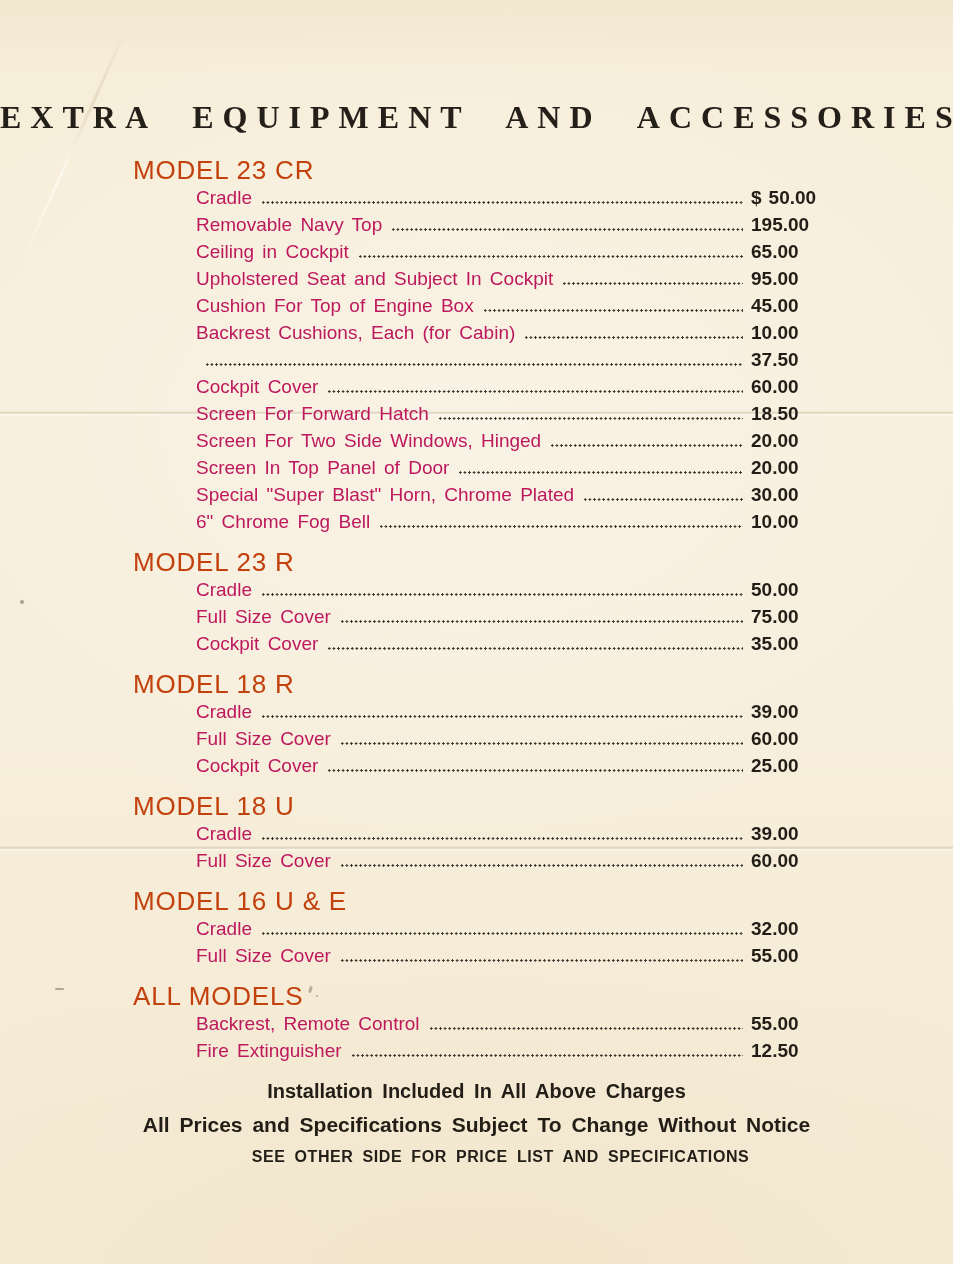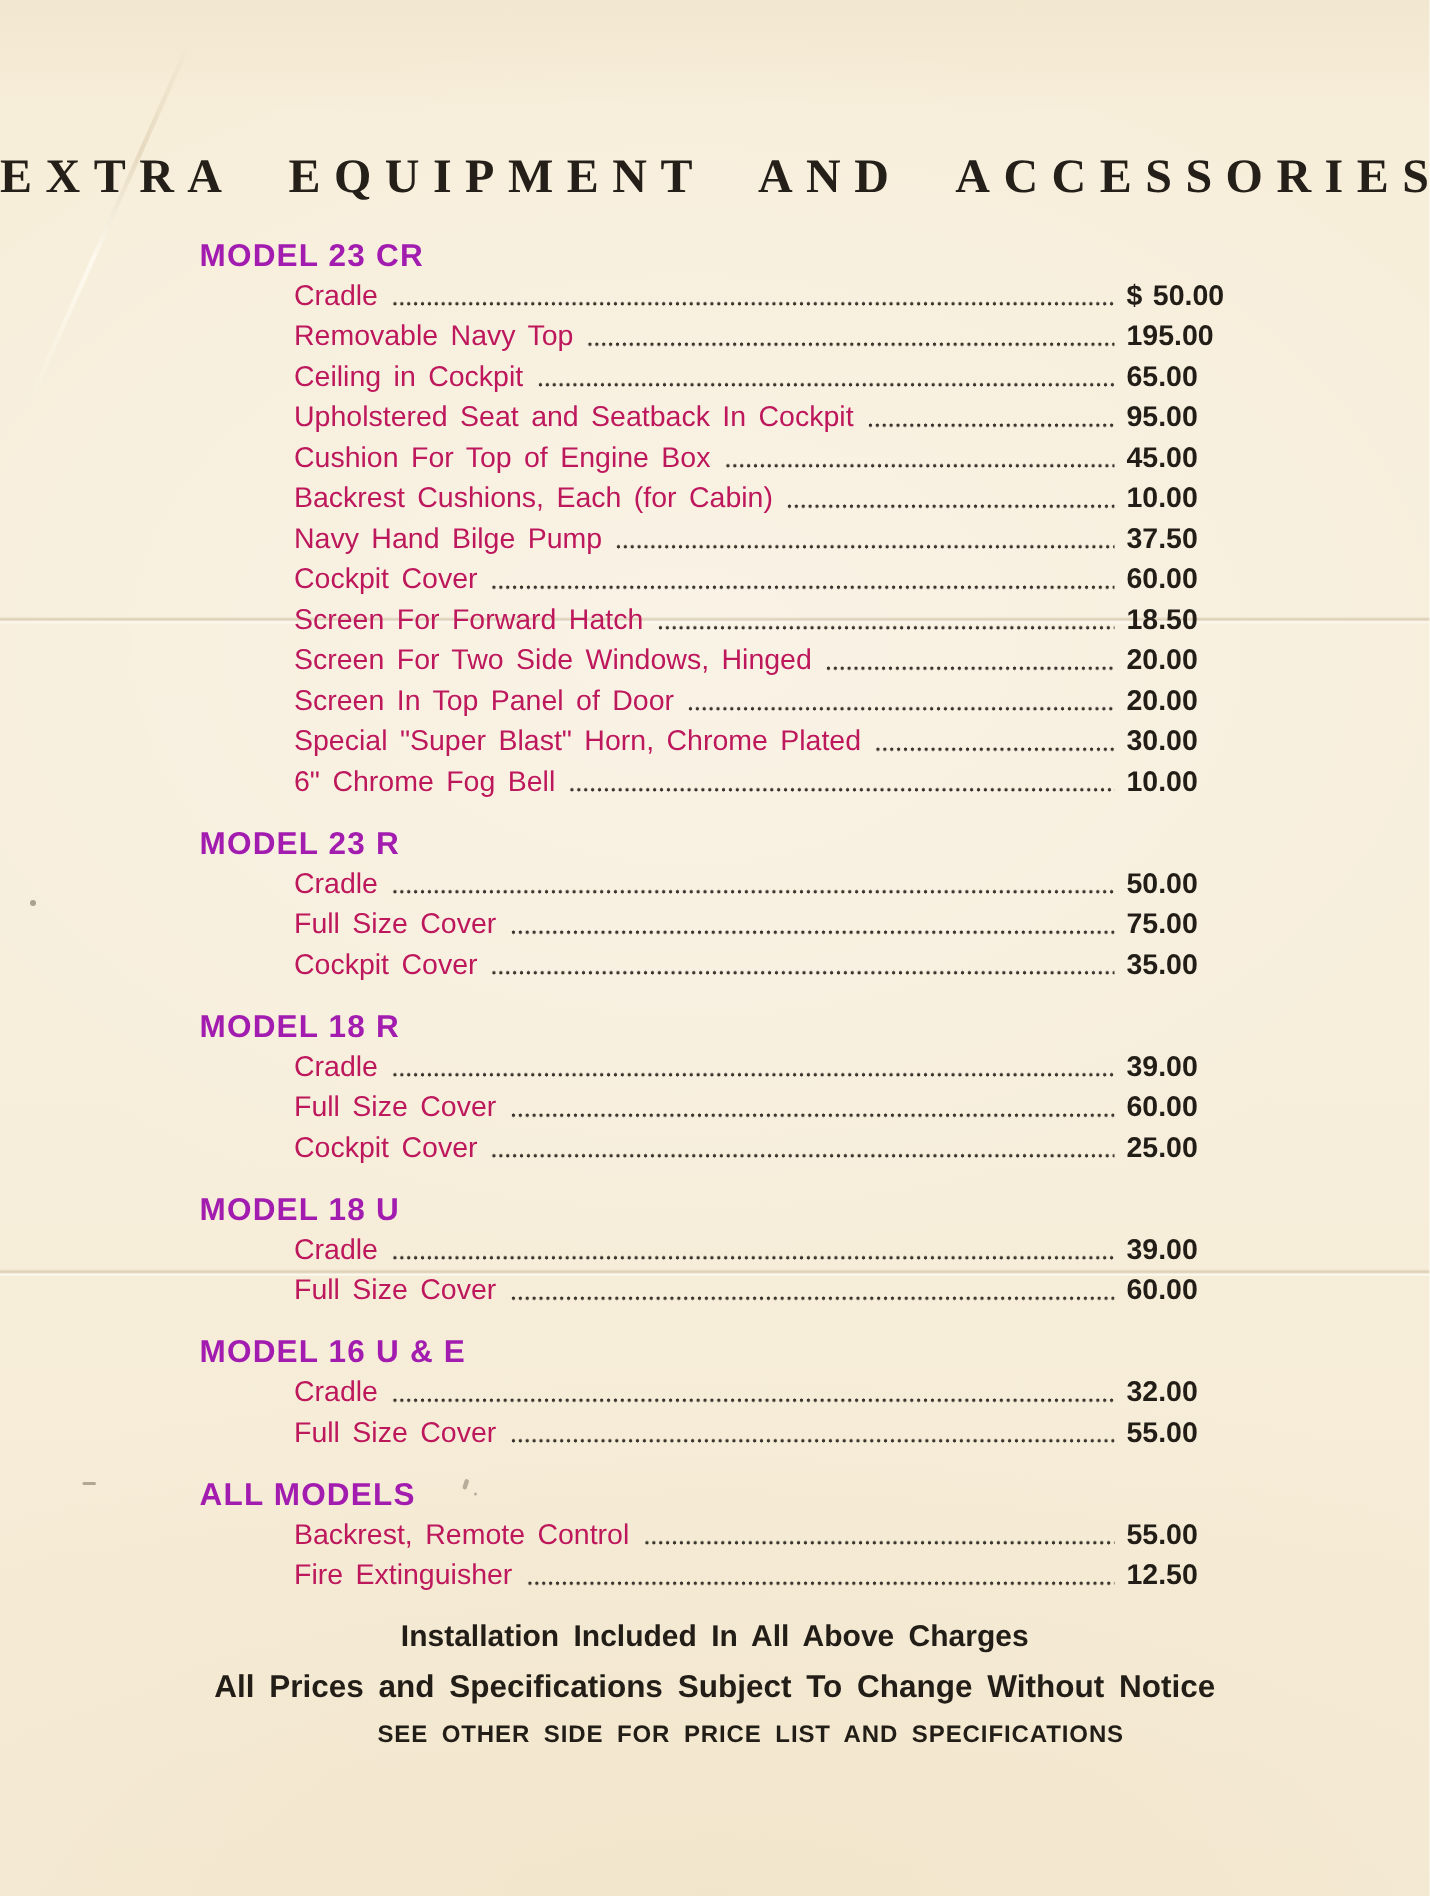--- a/index.html
+++ b/index.html
@@ -36,22 +36,22 @@
     font-weight: 700; font-size: 32px;
     letter-spacing: 9px; word-spacing: 20px;
     color: #241f18;
     white-space: nowrap;
   }
 
   
   .sections { position: absolute; top: 157px; left: 133px; width: 694px; }
   .section { margin-bottom: 14px; }
   .sec-header {
-    font-size: 21px; font-weight: 700; letter-spacing: 0.8px;
-    color: #a21caf; height: 27px; line-height: 27px;
+    font-size: 26px; font-weight: 400; letter-spacing: 0.8px;
+    color: #c2410c; height: 27px; line-height: 27px;
   }
   .row {
     display: flex; align-items: baseline;
     margin-left: 63px; height: 27px; line-height: 27px;
     font-size: 19px;
   }
   .label { white-space: nowrap; color: #be185d; word-spacing: 3px; }
   .leader {
     flex: 1; height: 3px; align-self: flex-end;
     margin: 0 8px 7px 9px;
@@ -94,36 +94,35 @@
           <span class="label">Removable Navy Top</span>
           <span class="leader"></span>
           <span class="price"><span>195.00</span></span>
         </div>
         <div class="row">
           <span class="label">Ceiling in Cockpit</span>
           <span class="leader"></span>
           <span class="price"><span>65.00</span></span>
         </div>
         <div class="row">
-          <span class="label">Upholstered Seat and Seatback In Cockpit</span>
+          <span class="label">Upholstered Seat and Subject In Cockpit</span>
           <span class="leader"></span>
           <span class="price"><span>95.00</span></span>
         </div>
         <div class="row">
           <span class="label">Cushion For Top of Engine Box</span>
           <span class="leader"></span>
           <span class="price"><span>45.00</span></span>
         </div>
         <div class="row">
           <span class="label">Backrest Cushions, Each (for Cabin)</span>
           <span class="leader"></span>
           <span class="price"><span>10.00</span></span>
         </div>
         <div class="row">
-          <span class="label">Navy Hand Bilge Pump</span>
           <span class="leader"></span>
           <span class="price"><span>37.50</span></span>
         </div>
         <div class="row">
           <span class="label">Cockpit Cover</span>
           <span class="leader"></span>
           <span class="price"><span>60.00</span></span>
         </div>
         <div class="row">
           <span class="label">Screen For Forward Hatch</span>

